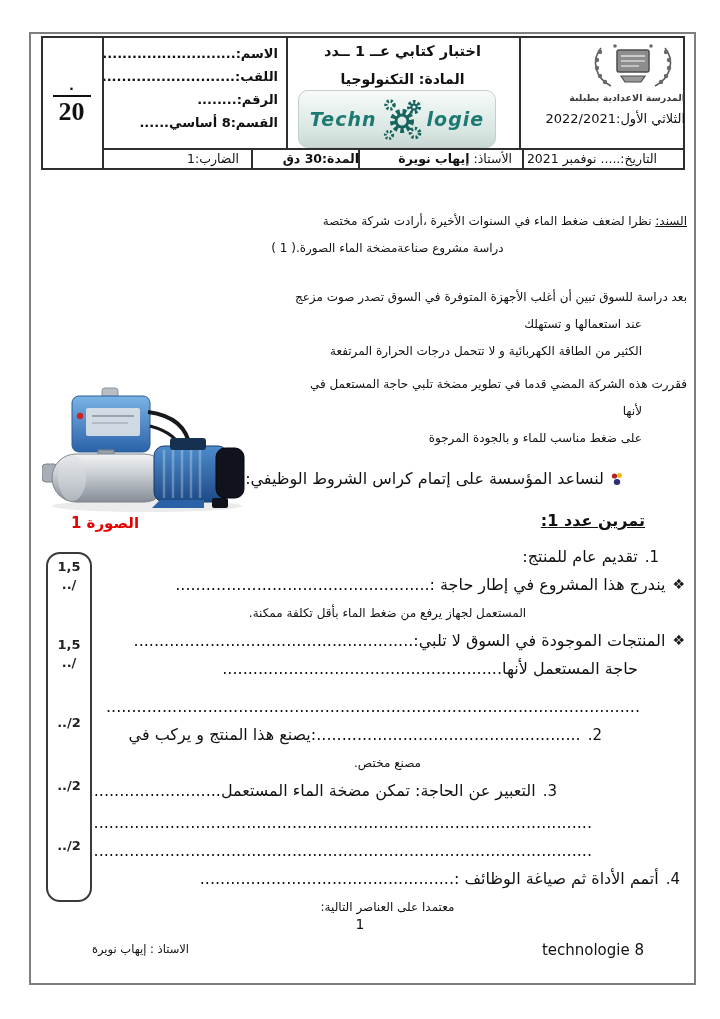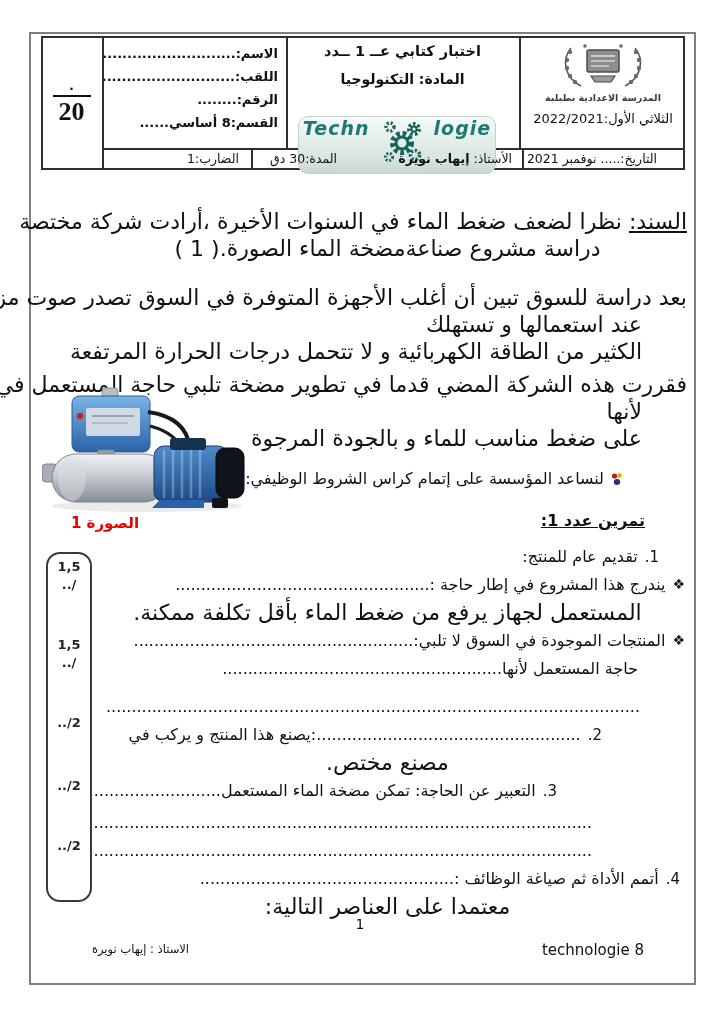--- a/index.html
+++ b/index.html
@@ -16,34 +16,34 @@
   .score-dot{font-size:13px;line-height:10px;font-weight:bold;}
   .score-bar{width:38px;border-top:2px solid #111;margin:4px 0 2px;}
   .score-val{font-family:"Liberation Serif","DejaVu Serif",serif;font-weight:bold;font-size:26px;line-height:26px;}
   .name-col{left:104px;top:42px;width:180px;font-size:13px;font-weight:bold;}
   .name-col .fl{white-space:nowrap;line-height:23px;text-align:right;padding-right:6px;overflow:hidden;}
   .mid-col{left:288px;top:40px;width:229px;text-align:center;}
   .exam-title{font-size:14.5px;font-weight:bold;line-height:22px;}
   .subject{font-size:14px;font-weight:bold;line-height:22px;margin-top:6px;}
   .logo{position:absolute;left:298px;top:90px;width:196px;height:56px;border-radius:10px;
         background:linear-gradient(180deg,#f6faf8, #d9e6e2 70%, #c9d8d4);border:1px solid #c3cfcb;
-        display:flex;align-items:flex-start;justify-content:center;gap:8px;direction:ltr;margin-top:26px;}
+        display:flex;align-items:center;justify-content:center;gap:1px;direction:ltr;}
   .logo-word{font-weight:bold;font-size:19px;letter-spacing:1px;color:#1d7a72;font-style:italic;}
-  .school-col{left:521px;top:40px;width:164px;display:flex;flex-direction:column;align-items:center;}
+  .school-col{left:521px;top:40px;width:164px;display:flex;flex-direction:column;}
   .school-name{font-size:9.5px;font-weight:bold;color:#3c3c3c;margin-top:2px;}
   .trimester{font-size:13px;margin-top:8px;white-space:nowrap;}
   .brow{top:148px;height:22px;line-height:21px;font-size:12.5px;white-space:nowrap;overflow:hidden;padding-left:32px;}
   .date-cell{left:524px;width:136px;text-align:right;padding-right:3px;}
   .teacher-cell{left:360px;width:160px;padding-right:8px;}
-  .dur-cell{left:236px;width:103px;text-align:center;}
+  .dur-cell{left:256px;width:103px;text-align:center;font-weight:bold;}
   .coef-cell{left:104px;width:145px;text-align:right;padding-right:10px;}
   .bold{font-weight:bold;}
   
   .content{position:absolute;left:88px;top:208px;width:599px;direction:rtl;}
-  .ln{white-space:nowrap;font-size:22px;line-height:27px;text-align:right;overflow:visible;}
+  .ln{white-space:nowrap;font-size:12px;line-height:27px;text-align:right;overflow:visible;}
   .c{text-align:center;}
   .pr45{padding-right:45px;}
   .u{text-decoration:underline;}
   .bullet-row{display:flex;direction:rtl;align-items:center;gap:7px;padding-right:64px;margin-top:13px;line-height:27px;font-size:16px;}
   .ex-title{margin-top:14px;padding-right:42px;font-weight:bold;font-size:16px;line-height:29px;}
   .ex-title span{text-decoration:underline;}
   .ex{display:flex;direction:rtl;align-items:baseline;gap:7px;font-size:16px;line-height:28px;white-space:nowrap;}
   .ex .txt{white-space:nowrap;}
   .num{direction:ltr;unicode-bidi:isolate;font-size:15px;}
   .di{font-size:14px;color:#1a1a1a;transform:translateY(-1px);}

